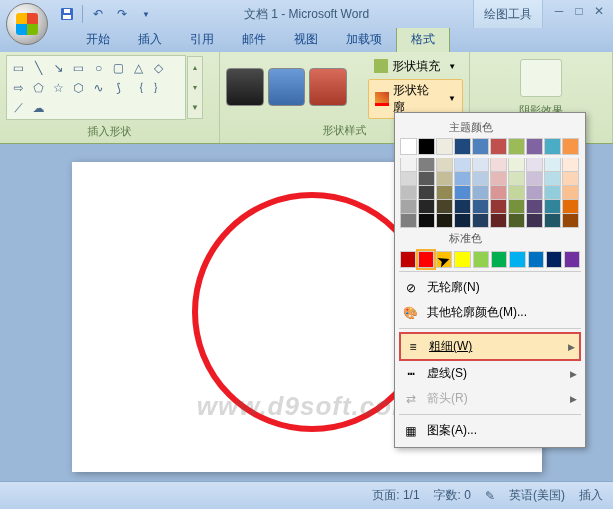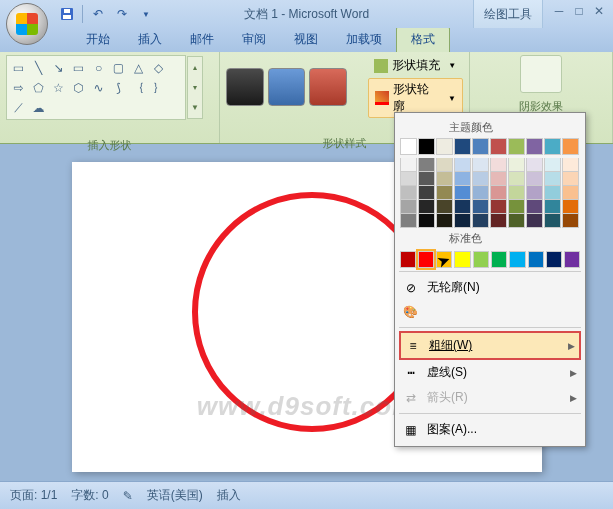--- a/index.html
+++ b/index.html
@@ -13,21 +13,21 @@
 .title-text{position:absolute;left:50%;transform:translateX(-50%);color:#3a5a7a;font-size:12px;}
 .title-right{position:absolute;right:70px;top:0;height:28px;display:flex;align-items:center;padding:0 10px;color:#3a5a7a;background:linear-gradient(#d8e8f8,#c8dcf0);border-left:1px solid #a8c4e0;border-right:1px solid #a8c4e0;}
 .winbtns{position:absolute;right:4px;top:2px;display:flex;}
 .winbtn{width:20px;height:18px;display:flex;align-items:center;justify-content:center;color:#4a6a8a;}
 .tabs{height:24px;display:flex;align-items:flex-end;padding-left:72px;background:linear-gradient(#b8d0ec,#a8c4e4);}
 .tab{padding:4px 14px;color:#1a4a8a;cursor:pointer;}
 .tab.active{background:#d8e8c8;border:1px solid #8aaa6a;border-bottom:none;border-radius:3px 3px 0 0;}
 .ribbon{height:92px;background:linear-gradient(#e0ecd0,#d4e4c0);border-bottom:1px solid #8aaa6a;display:flex;position:relative;z-index:1;}
 .rgroup{border-right:1px solid #b8ccaa;display:flex;flex-direction:column;padding:3px 6px 1px;}
 .rgroup-body{flex:1;display:flex;align-items:center;gap:4px;}
-.rgroup-label{text-align:center;color:#5a7a4a;font-size:11px;padding:18px 0;}
+.rgroup-label{text-align:center;color:#5a7a4a;font-size:11px;padding:4px 0;}
 .shapes-gallery{width:180px;display:flex;flex-wrap:wrap;gap:3px;align-content:flex-start;border:1px solid #b8ccaa;padding:3px;background:#f0f6e8;position:relative;}
 .shape-icon{width:17px;height:17px;display:flex;align-items:center;justify-content:center;color:#4a6a8a;}
 .gallery-more{position:absolute;right:-18px;top:0;width:16px;height:100%;border:1px solid #b8ccaa;background:#e8f0dc;display:flex;flex-direction:column;}
 .gallery-more>div{flex:1;display:flex;align-items:center;justify-content:center;font-size:8px;color:#5a7a4a;}
 .style-sw{width:38px;height:38px;border-radius:4px;border:1px solid #888;}
 .sw-black{background:linear-gradient(#4a4a4a,#1a1a1a);}
 .sw-blue{background:linear-gradient(#6a9ad8,#3a6aa8);}
 .sw-red{background:linear-gradient(#d86a5a,#a83a2a);}
 .fill-btns{display:flex;flex-direction:column;gap:2px;}
 .fill-row{display:flex;align-items:center;gap:4px;padding:2px 6px;border-radius:2px;}
@@ -46,21 +46,21 @@
 .color-grid{display:flex;flex-wrap:wrap;gap:0;}
 .csw{width:17px;height:17px;border:1px solid #ccc;margin:0 0.5px;}
 .csw.small{width:17px;height:14px;margin:0 0.5px;border-top:none;}
 .std-row{display:flex;gap:1px;margin:2px 0;}
 .dd-sep{height:1px;background:#ccc;margin:3px 0;}
 .dd-item{display:flex;align-items:center;gap:8px;padding:4px;cursor:pointer;}
 .dd-item.hl{border:2px solid #d84a4a;background:#fce8b8;}
 .dd-item.disabled{color:#aaa;}
 .dd-icon{width:16px;height:16px;display:flex;align-items:center;justify-content:center;}
 .dd-arrow{margin-left:auto;color:#666;font-size:9px;}
-.statusbar{position:absolute;bottom:0;left:0;right:0;height:28px;background:linear-gradient(#d0e0f4,#b8d0ec);display:flex;align-items:center;padding:0 10px;gap:14px;color:#3a5a7a;border-top:1px solid #8aa8cc;}
+.statusbar{position:absolute;bottom:0;left:0;right:0;height:28px;background:linear-gradient(#d0e0f4,#b8d0ec);display:flex;align-items:center;padding:0 10px;gap:14px;color:#3a5a7a;border-top:1px solid #8aa8cc;justify-content:flex-end;}
 .cursor-arrow{position:absolute;left:437px;top:251px;z-index:200;font-size:16px;color:#000;transform:rotate(-20deg);}
 .underline{text-decoration:underline;}
 </style>
 </head>
 <body>
 
 <div class="titlebar">
   <div class="office-btn">
       <div class="office-logo"></div>
     </div>
@@ -82,22 +82,22 @@
   <div class="winbtns">
     <div class="winbtn">─</div>
     <div class="winbtn">□</div>
     <div class="winbtn">✕</div>
   </div>
 </div>
 
 <div class="tabs">
   <div class="tab">开始</div>
   <div class="tab">插入</div>
+  <div class="tab">引用</div>
   <div class="tab">邮件</div>
-  <div class="tab">审阅</div>
   <div class="tab">视图</div>
   <div class="tab">加载项</div>
   <div class="tab active">格式</div>
 </div>
 
 <div class="ribbon">
   <div class="rgroup" style="width:220px">
     <div class="rgroup-body">
       <div class="shapes-gallery">
         <div class="shape-icon">▭</div>
@@ -258,20 +258,21 @@
       <div class="csw" style="background: rgb(0, 32, 96);"></div>
       <div class="csw" style="background: rgb(112, 48, 160);"></div>
     </div>
   <div class="dd-sep"></div>
   <div class="dd-item">
     <div class="dd-icon">⊘</div>
     <span>无轮廓(N)</span>
   </div>
   <div class="dd-item">
     <div class="dd-icon">🎨</div>
+    <span>其他轮廓颜色(M)...</span>
   </div>
   <div class="dd-sep"></div>
   <div class="dd-item hl">
     <div class="dd-icon">≡</div>
     <span><span class="underline">粗细(W)</span></span>
     <span class="dd-arrow">▶</span>
   </div>
   <div class="dd-item">
     <div class="dd-icon">┅</div>
     <span>虚线(S)</span>

